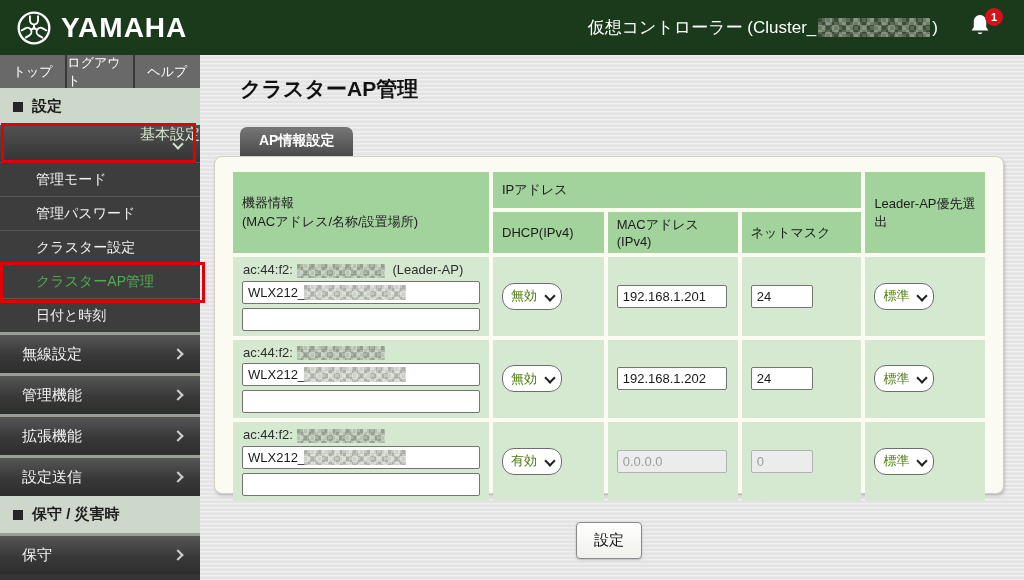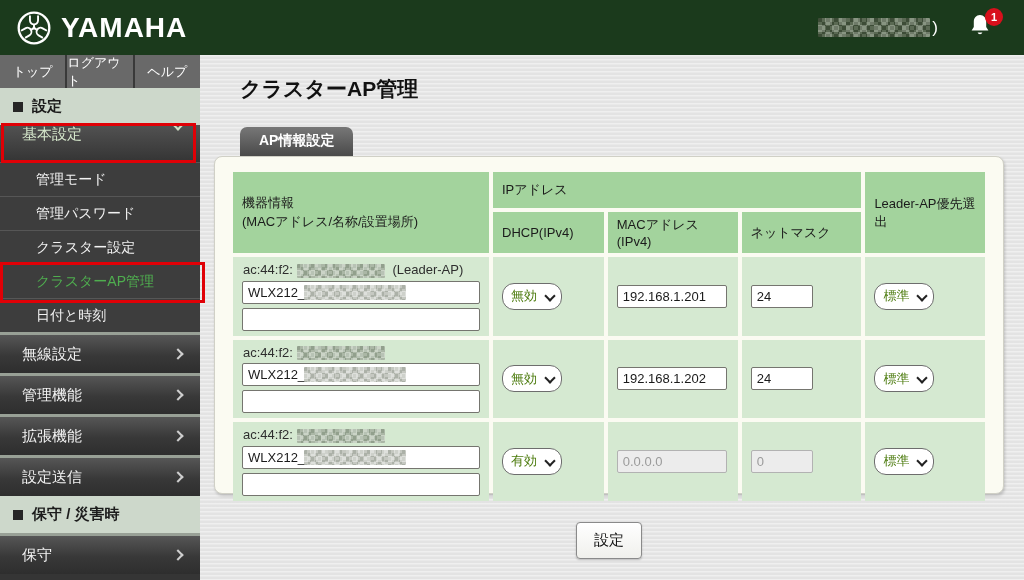--- a/index.html
+++ b/index.html
@@ -46,21 +46,21 @@
     background:#353535; display:flex; flex-direction:column; }
   .tabs-row { display:flex; height:33px; }
   .nav-tab { flex:1; background:#696969; color:#fff; font-size:13px;
     display:flex; align-items:center; justify-content:center; cursor:pointer;
     border-right:2px solid #393939; }
   .nav-tab:last-child { border-right:none; }
   .section-head { height:37px; background:#cdd8cb; color:#1c1c1c; font-size:15px;
     font-weight:bold; display:flex; align-items:center; padding-left:13px; gap:9px; }
   .sq { width:10px; height:10px; background:#262626; display:inline-block; }
   .nav-basic { height:37px; background:linear-gradient(180deg,#525252,#343434);
-    color:#d6e8cc; font-size:15px; display:flex; align-items:flex-start; padding-left:22px; cursor:pointer; }
+    color:#d6e8cc; font-size:15px; display:flex; align-items:flex-end; padding-left:22px; cursor:pointer;flex-direction:column; }
   .nav-sub { height:34px; background:#3d3d3d; border-top:1px solid #565656;
     color:#f2f2f2; font-size:14px; display:flex; align-items:center; padding-left:36px; cursor:pointer; }
   .nav-sub.active { color:#4fae4f; }
   .nav-main { height:41px; border-top:3px solid #98a096;
     background:linear-gradient(180deg,#565656,#383838 55%,#2e2e2e);
     color:#f2f2f2; font-size:15px; display:flex; align-items:center; padding-left:22px; cursor:pointer; }
   .chev { width:8px; height:8px; border-top:2px solid #cfcfcf; border-right:2px solid #cfcfcf;
     margin-left:auto; margin-right:18px; }
   .chev-r { transform:rotate(45deg); }
   .chev-d { transform:rotate(135deg); border-color:#cfe0c6; margin-top:-4px; }
@@ -132,20 +132,21 @@
         <g transform="rotate(240 20 20)">
             <path d="M15.5 6 v5.5 a4.5 4.5 0 0 0 9 0 V6"></path>
             <path d="M20 16.5 v5"></path>
           </g>
       </g>
     </svg>
     <span class="brand-text">YAMAHA</span>
   </div>
   <div class="spacer"></div>
   <div class="vc-title">
+    <span>仮想コントローラー (Cluster_</span>
     <span class="px px-head"></span>
     <span>)</span>
   </div>
   <div class="bell-wrap">
     <svg width="24" height="26" viewBox="0 0 24 26">
       <path fill="#fff" d="M12 2 C8.2 2 5.8 5 5.8 8.6 V14 L3.6 17.6 H20.4 L18.2 14 V8.6 C18.2 5 15.8 2 12 2 Z"></path>
       <path fill="#fff" d="M9.6 19.4 a2.5 2.5 0 0 0 4.8 0 Z"></path>
     </svg>
     <span class="badge">1</span>
   </div>

